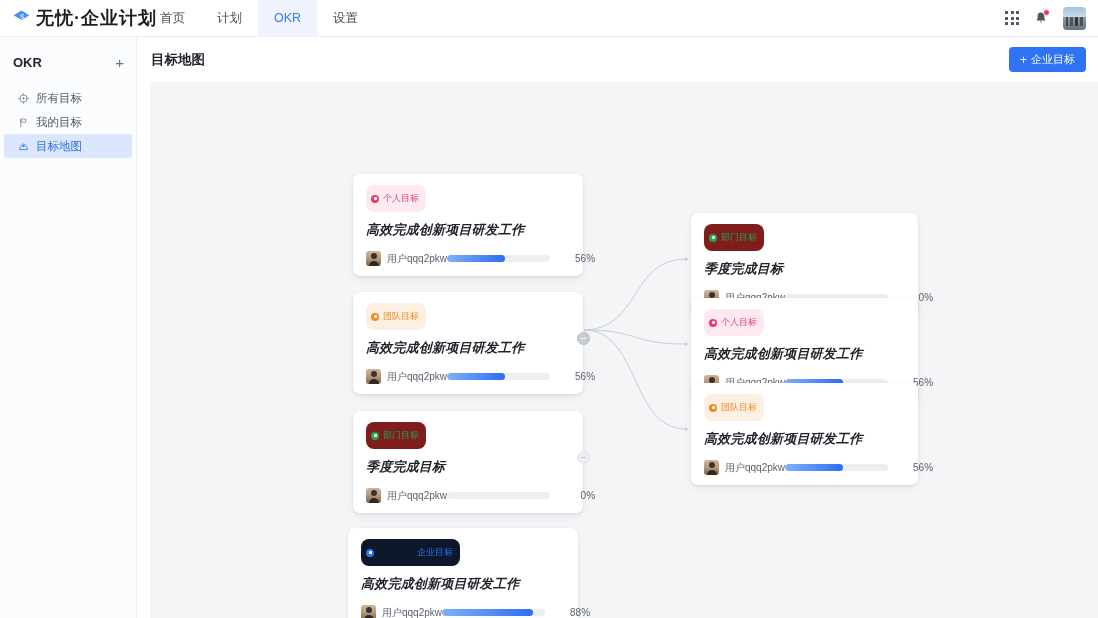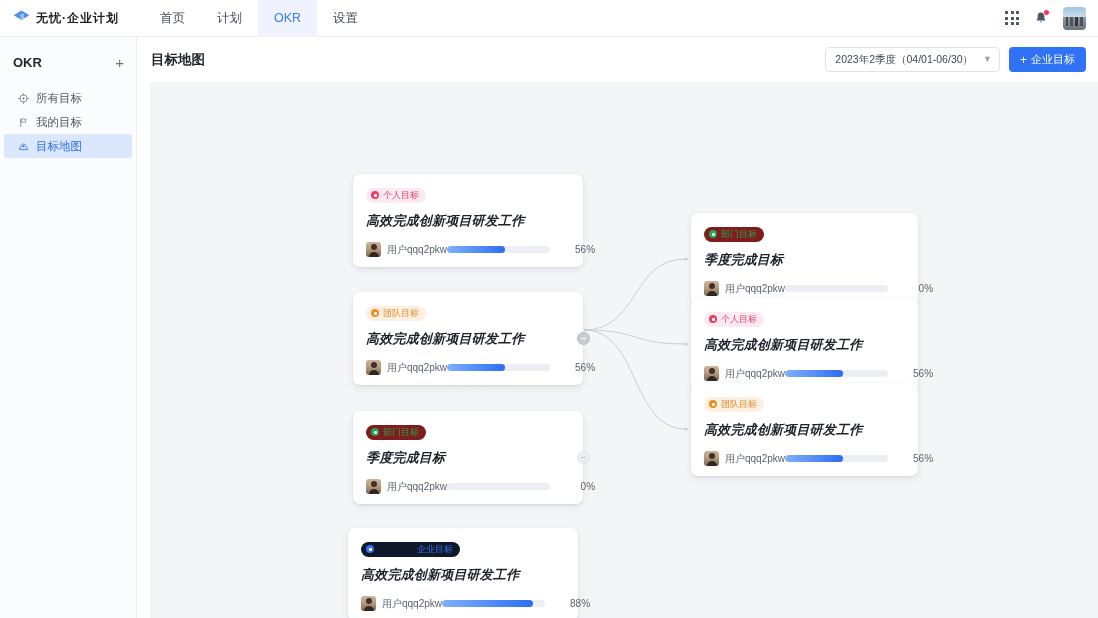--- a/index.html
+++ b/index.html
@@ -12,21 +12,21 @@
   }
 
   
   .topbar {
     position: absolute; left: 0; top: 0; width: 1098px; height: 37px;
     background: #ffffff; display: flex; align-items: center;
     border-bottom: 1px solid #ececf0;
   }
   .logo { display: flex; align-items: center; padding-left: 12px; width: 138px; }
   .logo-mark { width: 19px; height: 19px; margin-right: 5px; flex: none; }
-  .logo-text { font-size: 12px; font-weight: 700; color: #1b1d21; letter-spacing: 1px; white-space: nowrap; }
+  .logo-text { font-size: 18px; font-weight: 700; color: #1b1d21; letter-spacing: 1px; white-space: nowrap; }
 
   .topnav { display: flex; align-items: stretch; height: 37px; margin-left: 6px; }
   .topnav .nav-item {
     padding: 0 16px; height: 37px; display: flex; align-items: center;
     font-size: 12.5px; color: #4a4f58; cursor: pointer; position: relative; text-align: center;
   }
   .topnav .nav-item.active { color: #3a7bf7; background: #eef3fe; }
 
   .top-right { margin-left: auto; display: flex; align-items: center; gap: 14px; padding-right: 12px; }
   .apps-grid { display: grid; grid-template-columns: repeat(3, 3px); grid-template-rows: repeat(3, 3px); gap: 2.4px; cursor: pointer; }
@@ -94,21 +94,21 @@
   .canvas-inner { position: absolute; inset: 0; }
   svg.links { position: absolute; left: 0; top: 0; width: 948px; height: 536px; pointer-events: none; }
 
   .card {
     position: absolute; background: #ffffff; border-radius: 7px;
     box-shadow: 0 1px 3px rgba(18,28,45,.10), 0 4px 10px rgba(18,28,45,.05);
     padding: 11px 13px 10px 13px;
   }
   .badge {
     display: inline-flex; align-items: center; gap: 4px;
-    height: 15px; padding: 0 7px 0 5px; border-radius: 8px;
+    height: 27px; padding: 0 7px 0 5px; border-radius: 8px;
     font-size: 9px; line-height: 1; white-space: nowrap;
   }
   .badge .bdot { width: 8px; height: 8px; border-radius: 50%; display: inline-block; position: relative; }
   .badge .bdot::after {
     content: ""; position: absolute; left: 2.5px; top: 2.5px; width: 3px; height: 3px;
     background: #fff; border-radius: 1px;
   }
   .badge.personal { background: #fdeaf0; color: #ea3b6b; }
   .badge.personal .bdot { background: #ee3a68; }
   .badge.team { background: #fdf0e2; color: #e98b26; }
@@ -226,24 +226,20 @@
     </div>
 
   </div>
 </aside>
 
 <main class="content">
 
   <div class="page-head">
     <span class="page-title">目标地图</span>
     <div class="head-right">
-      <div class="quarter-select">
-        <span>2023年2季度（04/01-06/30）</span>
-        <span class="caret">▼</span>
-      </div>
       <button class="btn-primary">
         <span class="plus">+</span>
         <span>企业目标</span>
       </button>
     </div>
   </div>
 
   <div class="canvas">
     <div class="canvas-inner" id="canvas-inner">
       <svg class="links" id="links">

